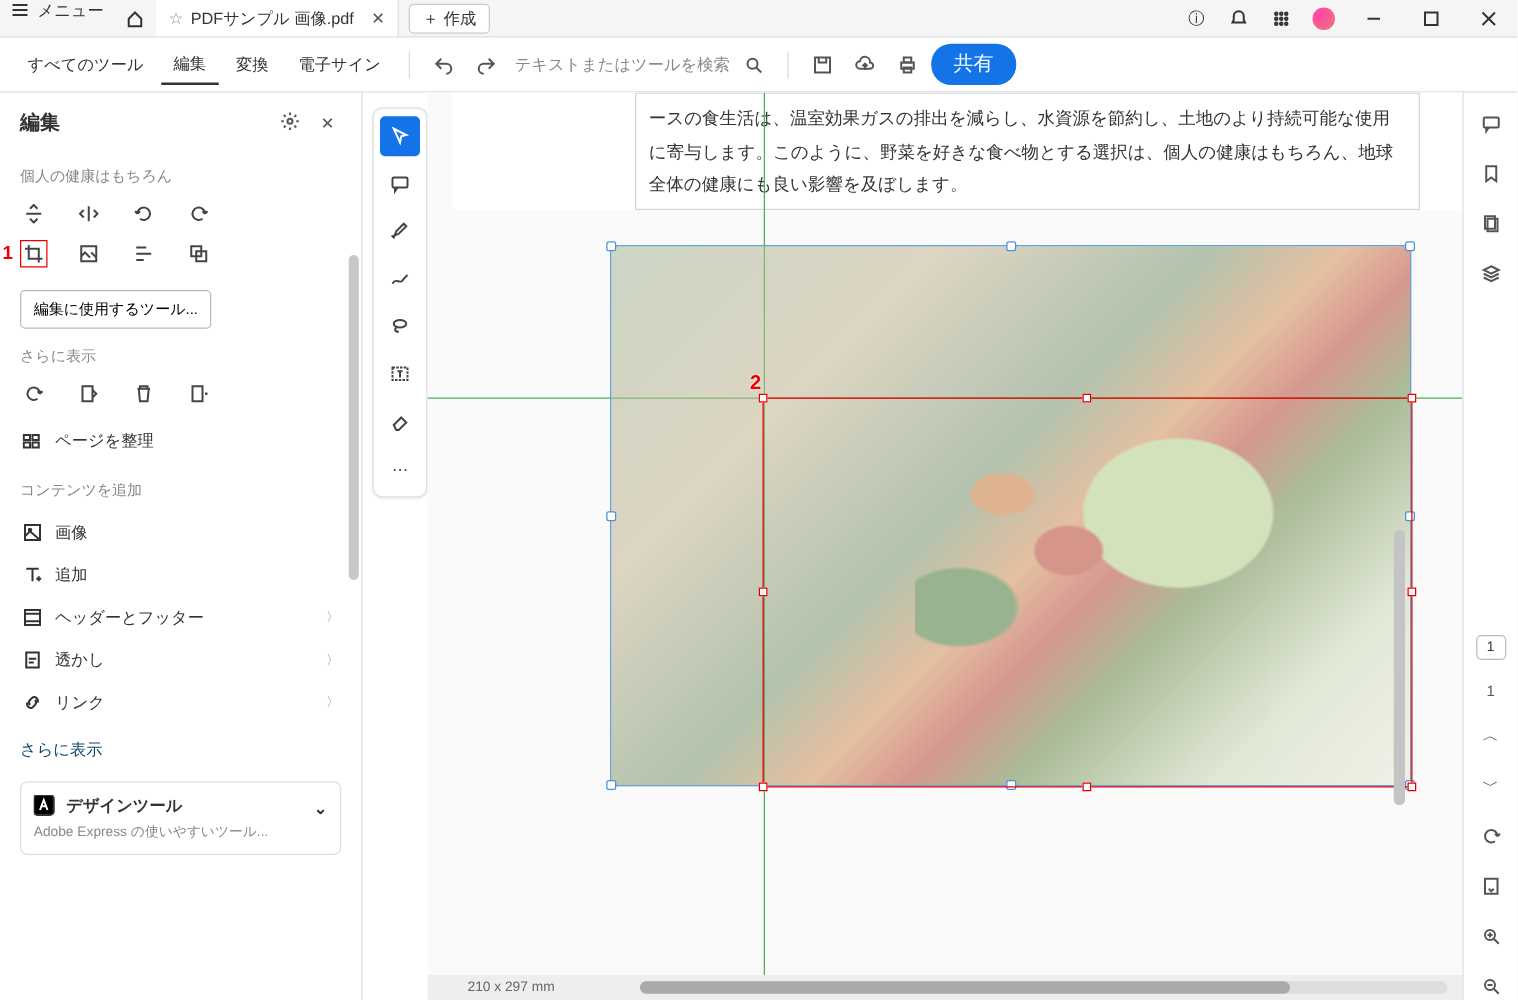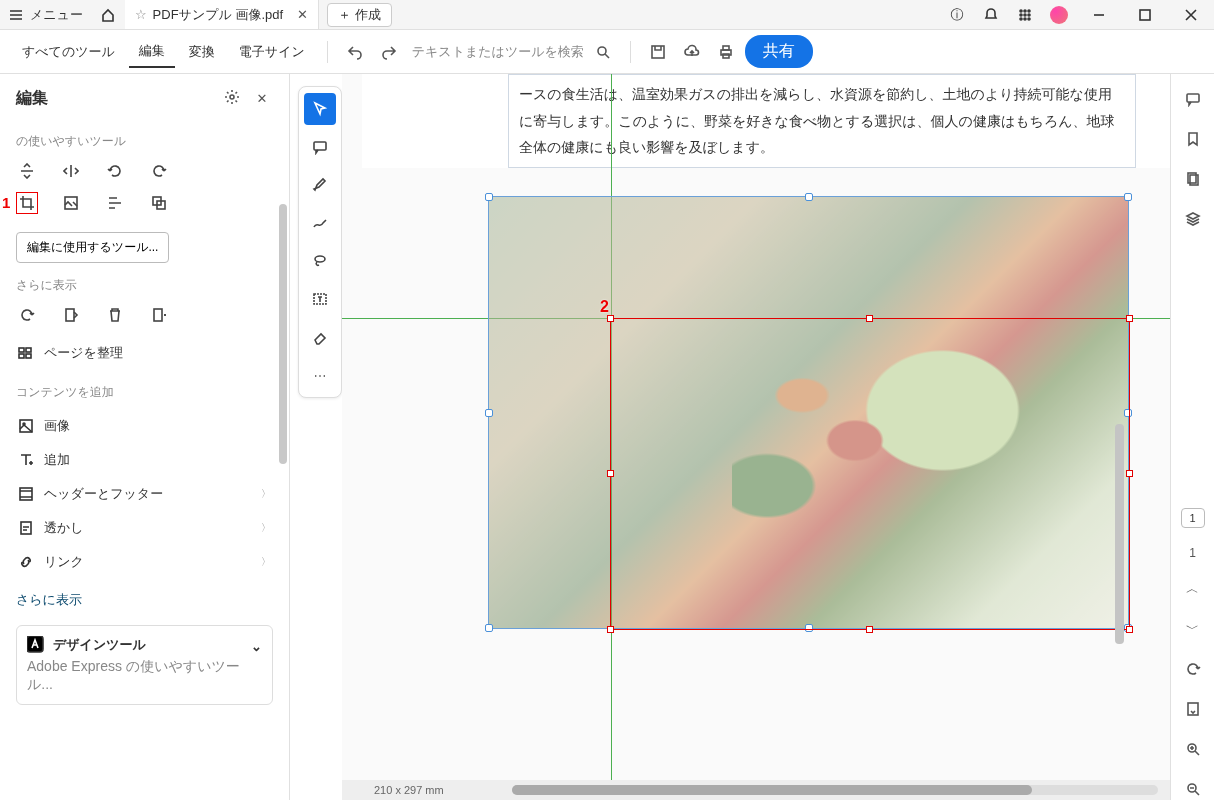--- a/index.html
+++ b/index.html
@@ -1,18 +1,18 @@
 <!DOCTYPE html>
 <html><head>
 <meta charset="utf-8">
 <style>
 *{box-sizing:border-box;margin:0;padding:0;font-family:"Segoe UI",Meiryo,sans-serif}
 body{width:1214px;height:800px;background:#fff;overflow:hidden;font-size:13px;color:#333}
 .titlebar{height:30px;display:flex;align-items:center;background:#f5f5f5;border-bottom:1px solid #e0e0e0}
-.titlebar .menu-btn{display:flex;align-items:center;padding:0 8px;gap:6px;height:100%;cursor:pointer}
+.titlebar .menu-btn{display:flex;padding:0 8px;gap:6px;height:100%;cursor:pointer}
 .titlebar .tb-icon{width:34px;height:100%;display:flex;align-items:center;justify-content:center;cursor:pointer}
 .titlebar .tab{display:flex;align-items:center;gap:6px;padding:0 10px;height:100%;background:#fff;border-right:1px solid #e0e0e0}
 .titlebar .tab .star{color:#888}
 .titlebar .tab .close{margin-left:8px;color:#555;cursor:pointer}
 .titlebar .newtab{display:flex;align-items:center;gap:4px;padding:2px 10px;margin-left:8px;border:1px solid #ccc;border-radius:4px;background:#fff;cursor:pointer}
 .titlebar .spacer{flex:1}
 .winctrl{width:46px;height:100%;display:flex;align-items:center;justify-content:center;cursor:pointer}
 .avatar{width:18px;height:18px;border-radius:50%;background:radial-gradient(circle at 30% 30%,#f4a,#e77)}
 .topbar{height:44px;display:flex;align-items:center;padding:0 12px;gap:4px;border-bottom:1px solid #e0e0e0}
 .topbar .mtab{padding:6px 10px;cursor:pointer;color:#333}
@@ -31,21 +31,21 @@
 .icon-row{display:flex;gap:22px;margin:10px 0}
 .icon-row .ic{width:22px;height:22px;display:flex;align-items:center;justify-content:center;cursor:pointer;color:#444;position:relative}
 .annot{position:absolute;color:#e00;font-weight:700;font-size:15px}
 .crop-box{border:1.5px solid #e00;padding:1px}
 .tool-btn{border:1px solid #bbb;border-radius:4px;padding:6px 10px;background:#fff;cursor:pointer;font-size:12px;margin-top:8px}
 .side-item{display:flex;align-items:center;gap:10px;padding:8px 2px;cursor:pointer;color:#333}
 .side-item .chev{margin-left:auto;color:#888;font-size:10px}
 .link-more{color:#0c4a6e;cursor:pointer;margin:12px 0;display:block}
 .design-card{border:1px solid #ddd;border-radius:6px;padding:10px;margin-top:16px}
 .design-card .row1{display:flex;align-items:flex-end;gap:8px;font-weight:600}
-.design-card .sub{font-size:14px;color:#888;margin-top:4px}
+.design-card .sub{font-size:11px;color:#888;margin-top:4px}
 .lscroll{position:absolute;right:2px;top:130px;width:8px;height:260px;background:#c8c8c8;border-radius:4px}
 .toolstrip{width:44px;background:#fff;margin:12px 0 0 8px;border:1px solid #ddd;border-radius:8px;padding:6px 0;display:flex;flex-direction:column;align-items:center;gap:6px;height:fit-content;box-shadow:0 1px 3px rgba(0,0,0,.08)}
 .toolstrip .t{width:32px;height:32px;display:flex;align-items:center;justify-content:center;border-radius:4px;cursor:pointer;color:#444}
 .toolstrip .t.sel{background:#1473e6;color:#fff}
 .canvas-wrap{flex:1;position:relative;background:#fafafa;overflow:hidden}
 .page{position:absolute;left:20px;top:0;width:808px;background:#fff}
 .page .txt{padding:6px 10px;font-size:14px;line-height:1.9;border:1px solid #cfd8e3}
 .img-area{position:absolute;left:503px;top:194px;width:641px;height:433px}
 .img-bg{position:absolute;inset:0;background:linear-gradient(135deg,#a8b89a 0%,#c4b896 25%,#7a9670 45%,#d4915a 55%,#b8483a 62%,#6a8a4a 70%,#cddab8 85%,#e8ead8 100%);opacity:.55;border:1px solid #8aa}
 .img-bg::before{content:"";position:absolute;left:38%;top:18%;width:55%;height:70%;background:radial-gradient(ellipse at 20% 40%,#c97a3a 0 6%,transparent 7%),radial-gradient(ellipse at 35% 55%,#b84430 0 8%,transparent 9%),radial-gradient(ellipse at 60% 45%,#b6d08a 0 25%,transparent 26%),radial-gradient(ellipse at 10% 70%,#4a7a3a 0 10%,transparent 11%)}
@@ -186,21 +186,21 @@
   <div class="leftpanel">
     <div class="hdr">
       <span class="ttl">編集</span>
       <span class="ico"><svg>
             <circle cx="8" cy="8" r="2"></circle>
             <path d="M8 1v2M8 13v2M1 8h2M13 8h2M3 3l1.5 1.5M11.5 11.5L13 13M13 3l-1.5 1.5M4.5 11.5L3 13"></path>
           </svg></span>
       <span class="ico">✕</span>
     </div>
     <div class="scroll">
-      <div class="section-label">の使いやすいツール</div>
+      <div class="section-label">個人の健康はもちろん</div>
       <div class="icon-row">
         <div class="ic">
             <svg>
               <path d="M2 8h12M5 4l3-3 3 3M5 12l3 3 3-3"></path>
             </svg>
           </div>
         <div class="ic">
             <svg>
               <path d="M8 2v12M4 5L1 8l3 3M12 5l3 3-3 3"></path>
             </svg>

